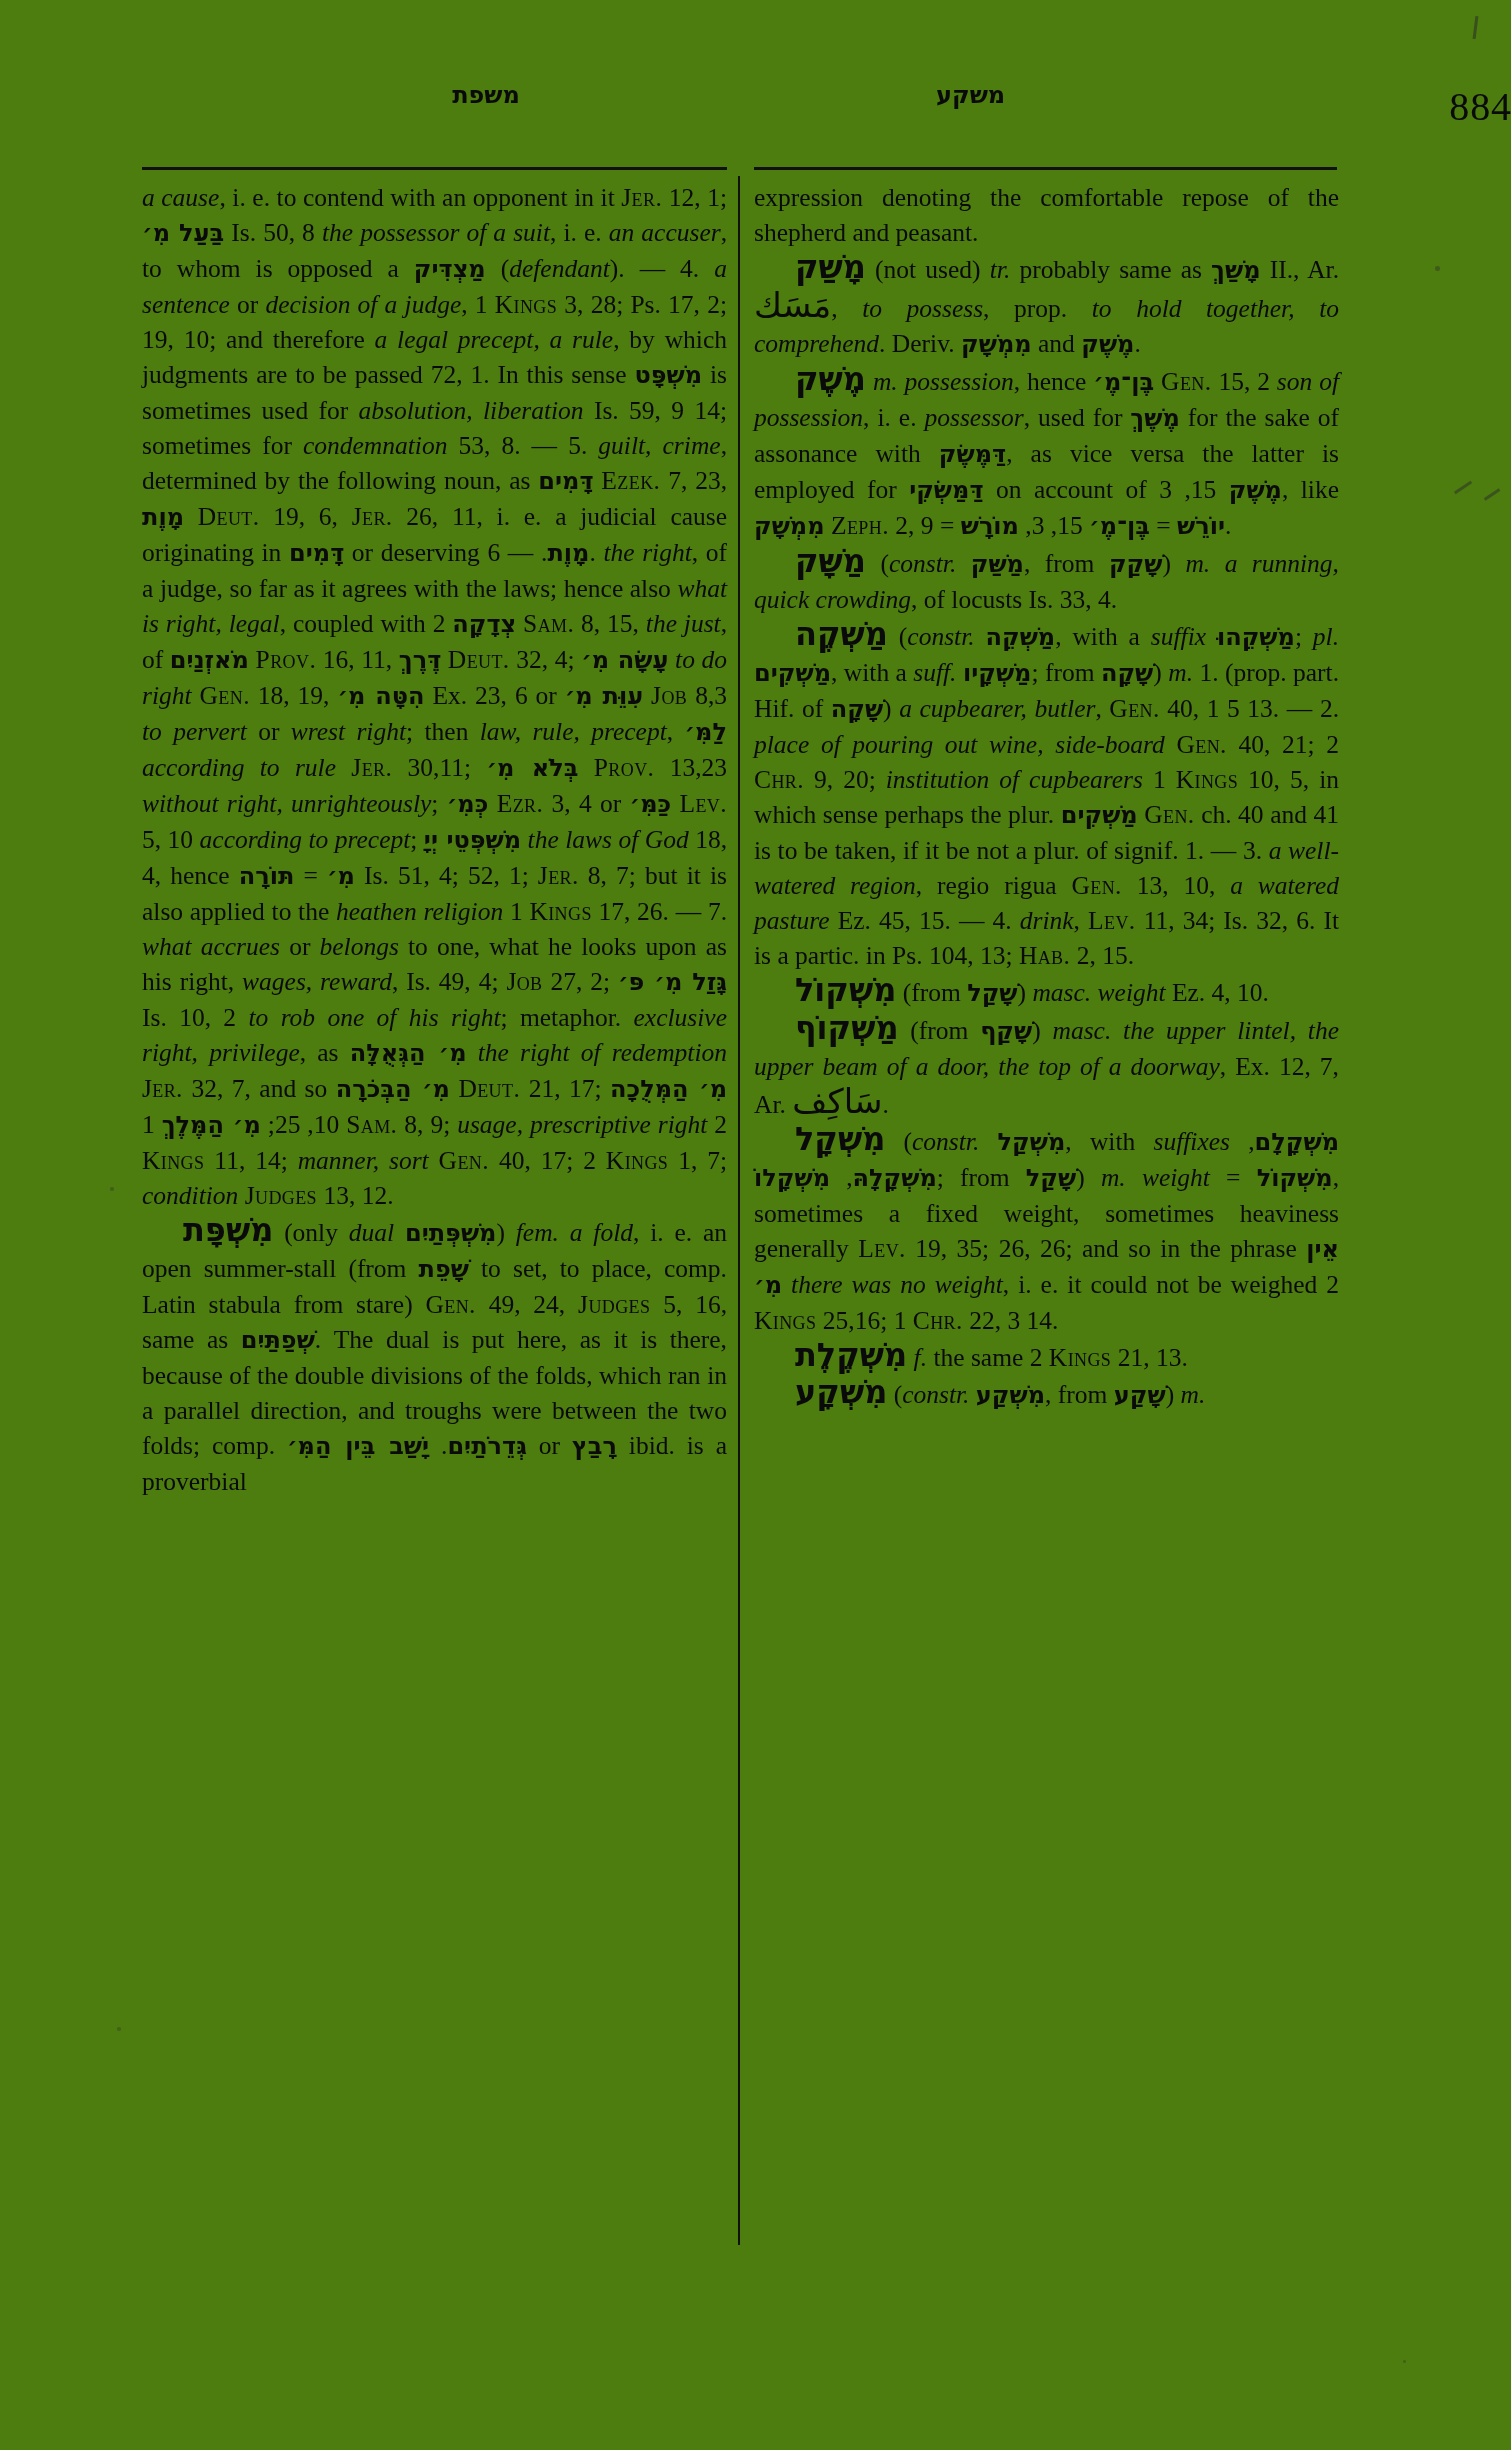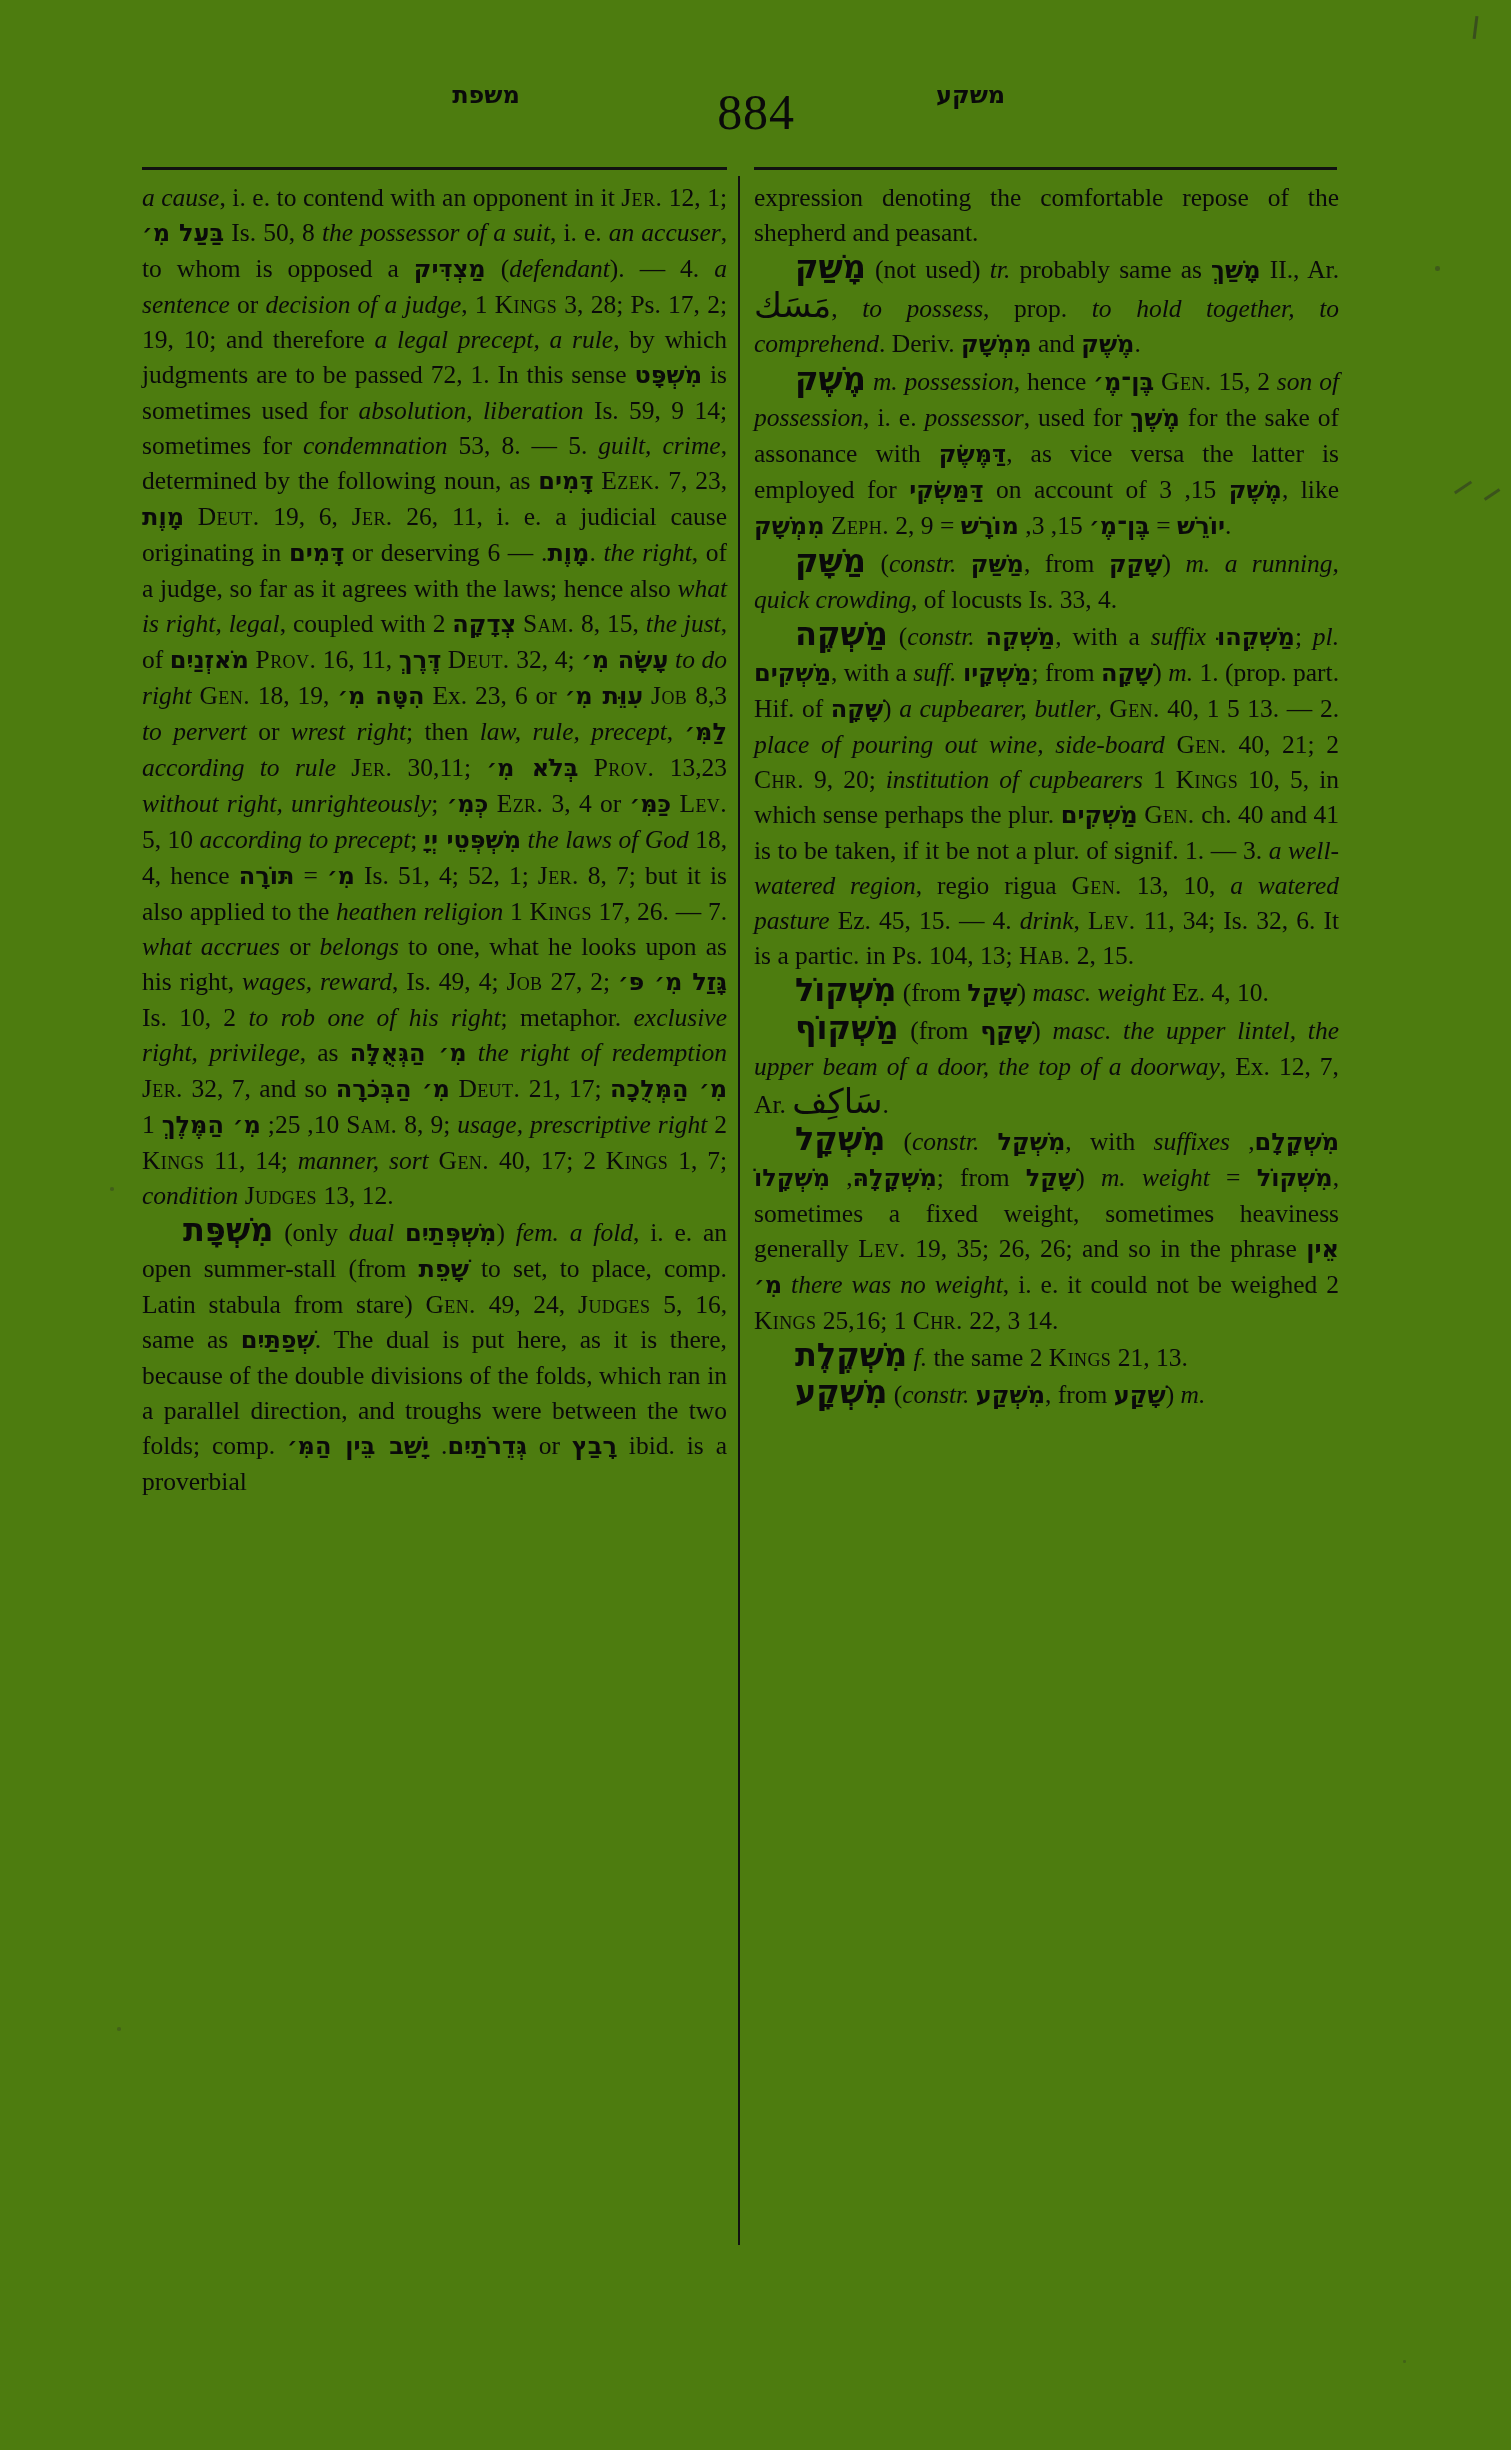--- a/index.html
+++ b/index.html
@@ -8,22 +8,22 @@
     font-family:"Liberation Serif","DejaVu Serif",serif;
     color:#0a0a0a;
     -webkit-font-smoothing:antialiased;
   }
   .page{position:absolute;inset:0;background:#4d7c0f;}
 
   
   .runhead{position:absolute;left:0;right:0;top:83px;height:63px;}
   .rh-left{position:absolute;left:378px;top:0;width:216px;text-align:center;
            font-size:40px;line-height:1;font-weight:700;direction:rtl;}
-  .rh-num{position:absolute;left:0;right:0;top:3.6px;text-align:center;
-          font-size:50px;line-height:1;letter-spacing:0.9px;}
+  .rh-num{position:absolute;left:0;right:0;top:3.6px;text-align:right;
+          font-size:40px;line-height:1;letter-spacing:0.9px;}
   .rh-right{position:absolute;right:342px;top:0;width:234px;text-align:left;
             font-size:40px;line-height:1;font-weight:700;direction:rtl;}
 
   
   .rule{position:absolute;height:2.7px;background:#111;}
   .rule.left{left:142px;width:585px;top:167px;}
   .rule.right{left:754px;width:583px;top:167px;}
   .vrule{position:absolute;top:176px;height:2069px;width:1.8px;background:#111;left:738px;}
 
   .col{position:absolute;top:180px;width:585px;

